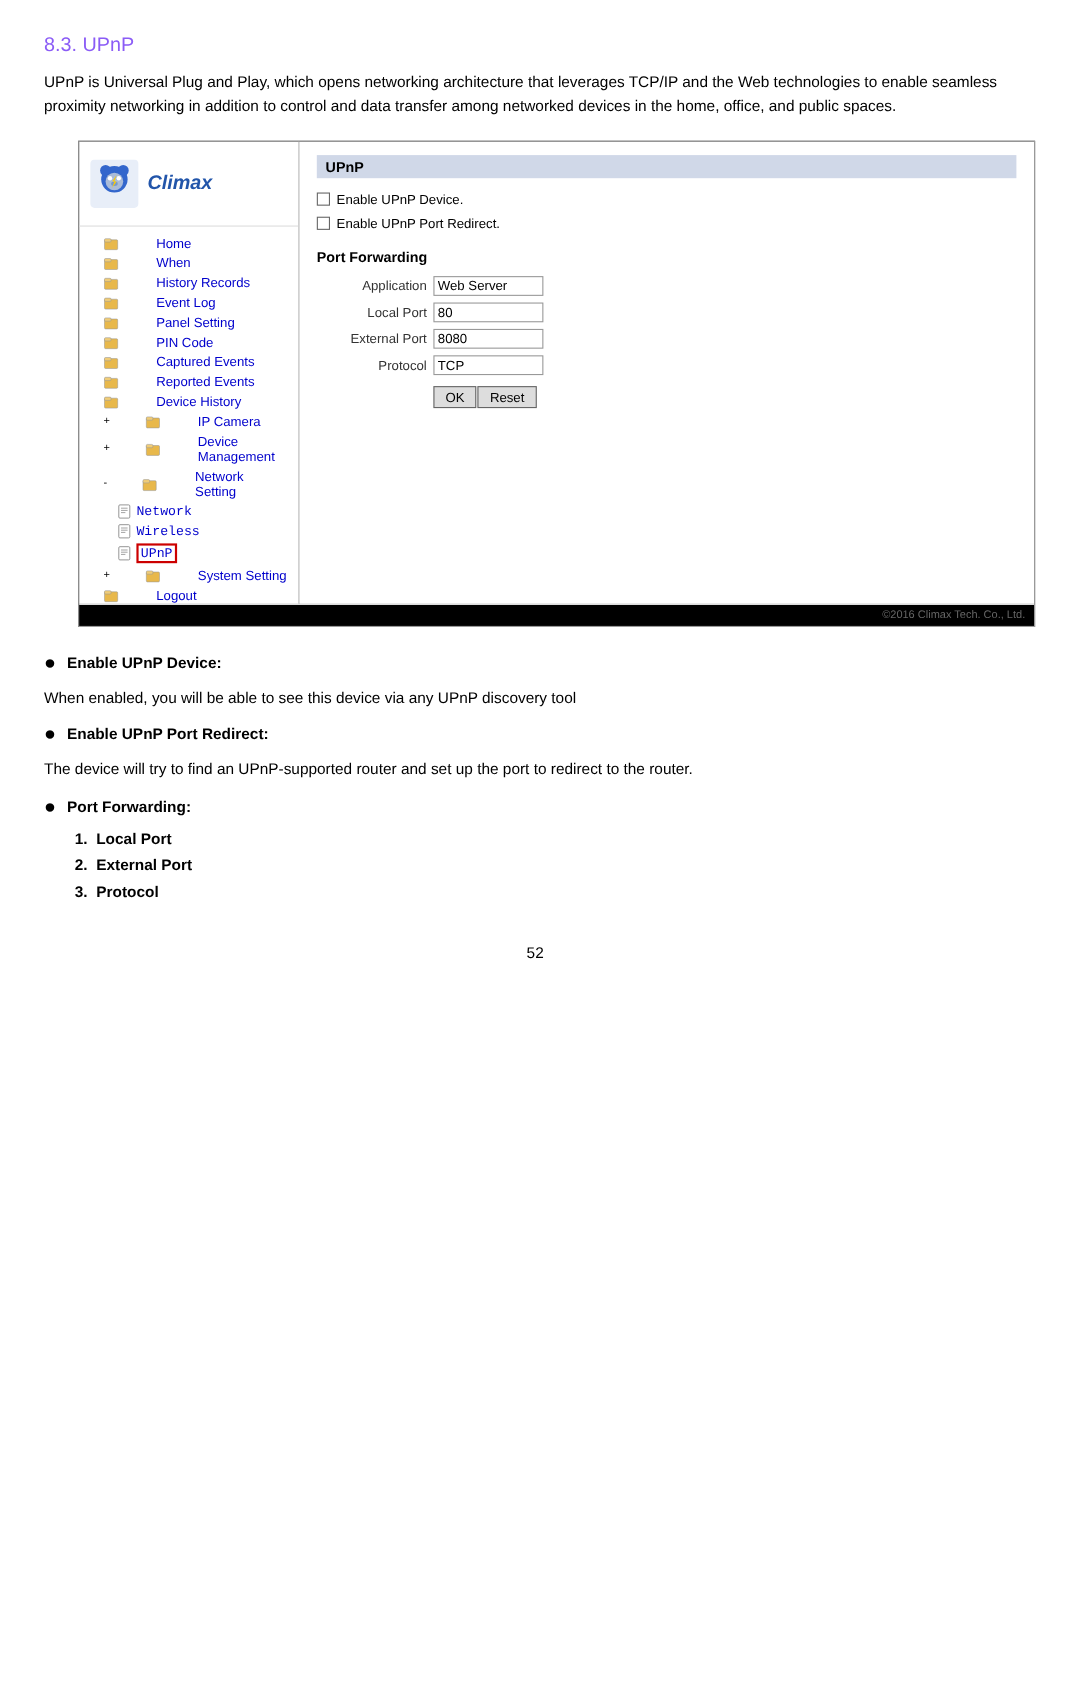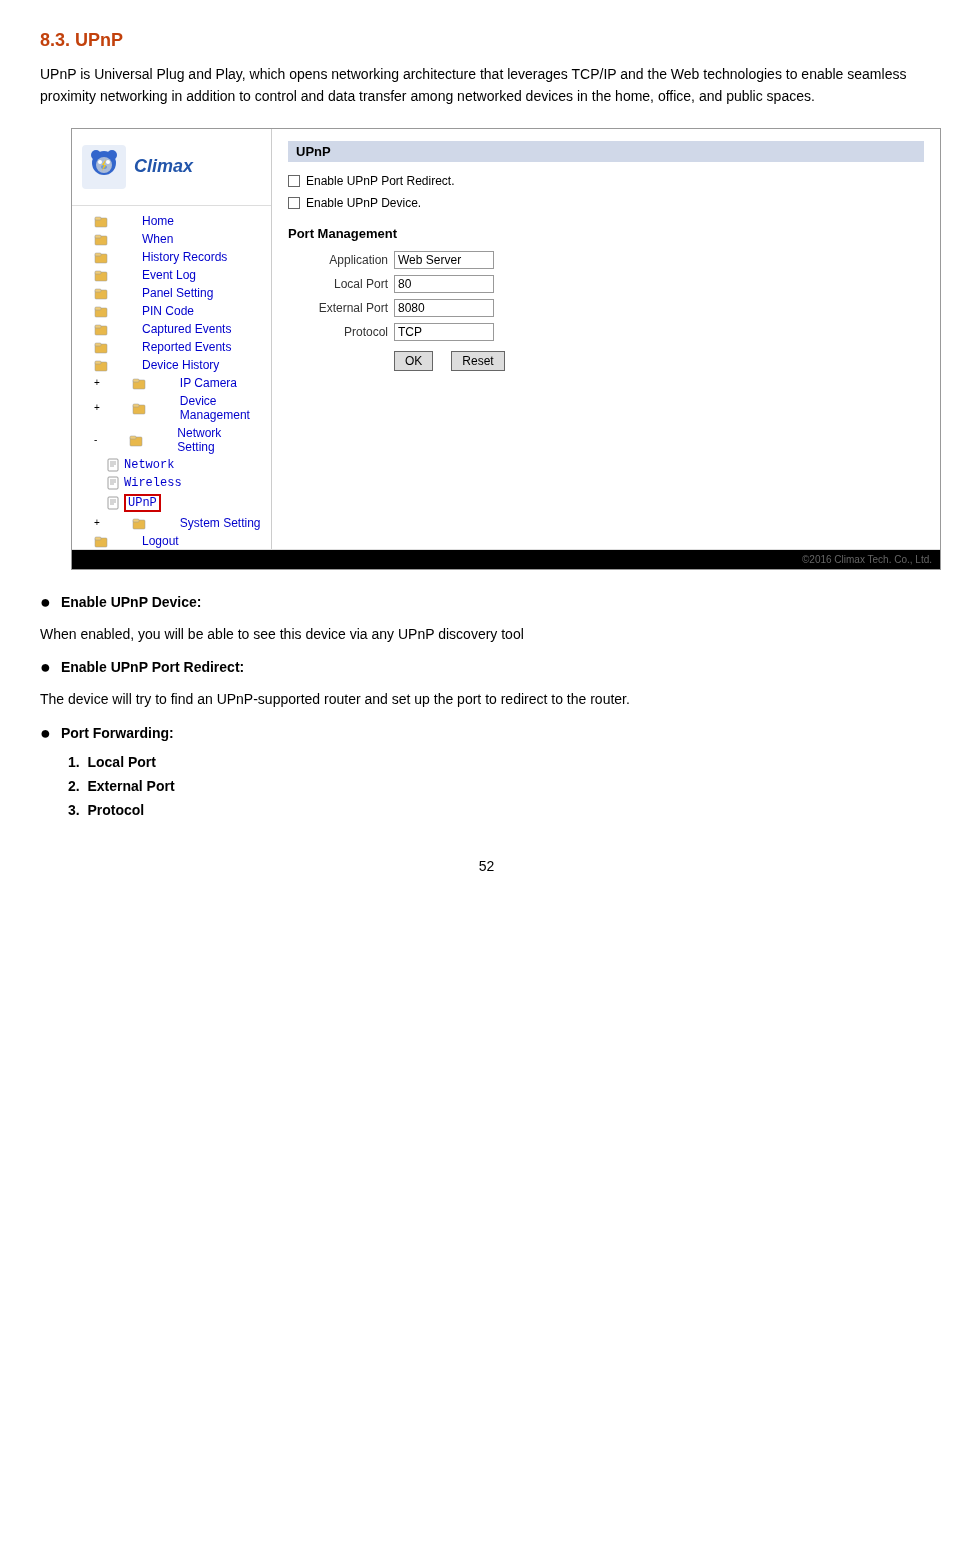--- a/index.html
+++ b/index.html
@@ -7,23 +7,23 @@
       font-family: Arial, sans-serif;
       font-size: 14px;
       background: #fff;
       width: 973px;
       min-height: 1542px;
       padding: 30px 40px;
       color: #000;
     }
 
     .page-title {
-      color: #c2410c;
+      color: #8b5cf6;
       font-size: 18px;
-      font-weight: bold;
+      font-weight: normal;
       margin-bottom: 12px;
     }
 
     .intro-text {
       font-size: 14px;
       line-height: 1.6;
       margin-bottom: 20px;
     }
 
     
@@ -164,21 +164,21 @@
       border: 1px solid #999;
       padding: 1px 3px;
       font-size: 12px;
       width: 100px;
       background: #fff;
     }
 
     .pf-buttons {
       margin-top: 10px;
       display: flex;
-      gap: 18px;
+      gap: 1px;
       padding-left: 106px;
       align-items: center;
     }
 
     .pf-btn {
       border: 1px solid #666;
       background: #ddd;
       padding: 2px 10px;
       font-size: 12px;
       cursor: pointer;
@@ -406,29 +406,29 @@
           </svg>
         <span class="item-label">Logout</span>
       </a>
     </div>
 
     <div class="main-content">
       <div class="upnp-section-title">UPnP</div>
 
       <div class="upnp-row">
         <div class="upnp-checkbox"></div>
-        <span>Enable UPnP Port Redirect.</span>
+        <span>Enable UPnP Device.</span>
       </div>
 
       <div class="upnp-row">
         <div class="upnp-checkbox"></div>
-        <span>Enable UPnP Device.</span>
-      </div>
-
-      <div class="port-forwarding-title">Port Management</div>
+        <span>Enable UPnP Port Redirect.</span>
+      </div>
+
+      <div class="port-forwarding-title">Port Forwarding</div>
 
       <div class="pf-row">
         <span class="pf-label">Application</span>
         <input class="pf-input" type="text" value="Web Server" style="">
       </div>
 
       <div class="pf-row">
         <span class="pf-label">Local Port</span>
         <input class="pf-input" type="text" value="80" style="">
       </div>

